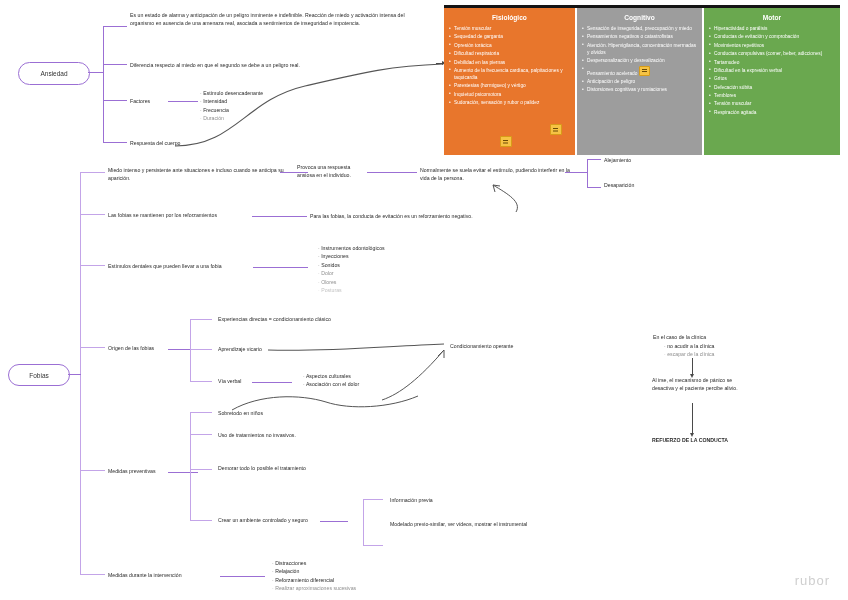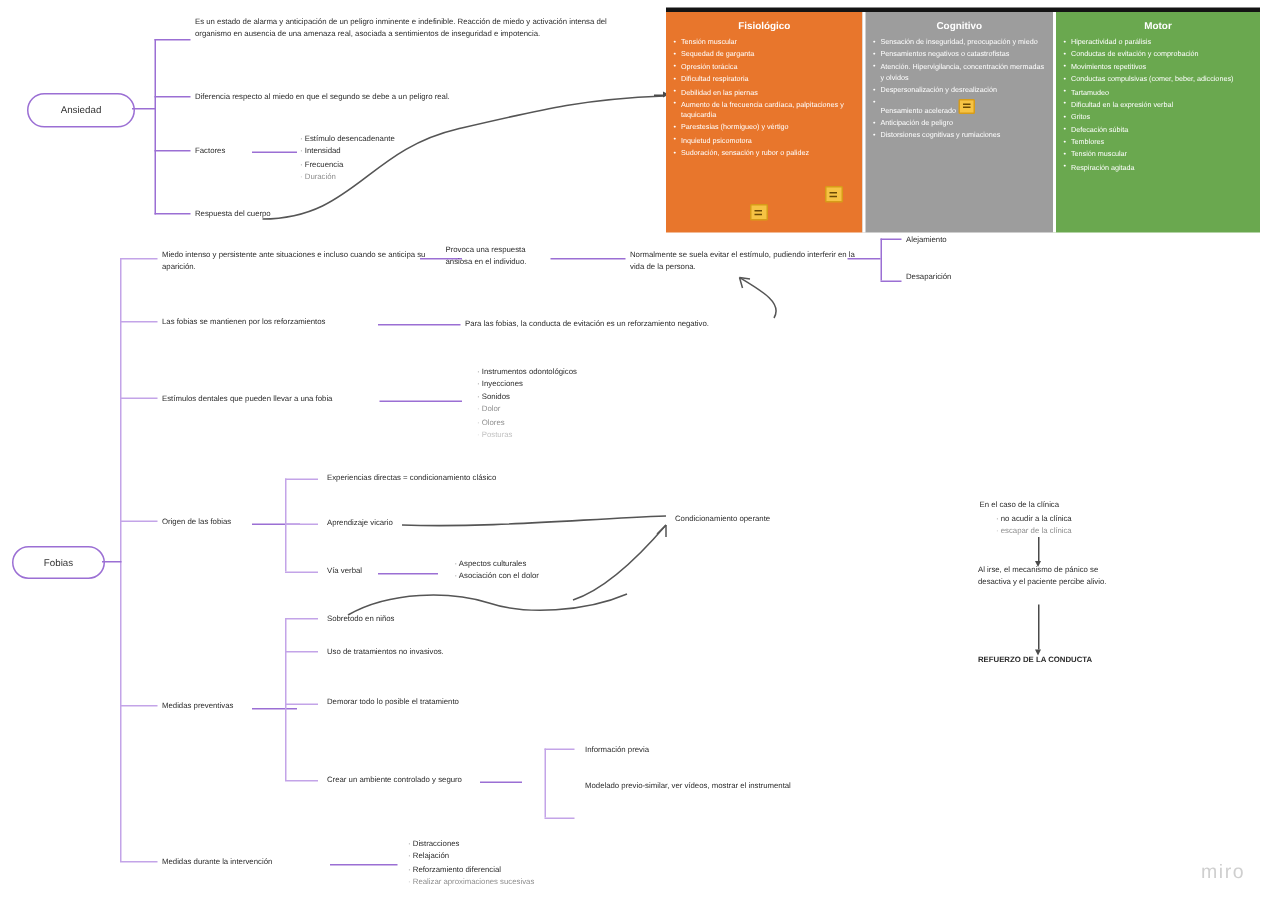--- a/index.html
+++ b/index.html
@@ -88,21 +88,21 @@
     content:"";position:absolute;left:-2.2px;bottom:-4px;
     border-top:4px solid #4a4a4a;border-left:2.6px solid transparent;border-right:2.6px solid transparent;
   }
   svg.curve{position:absolute;overflow:visible;pointer-events:none;}
 </style>
 </head>
 <body>
 
 <div id="board">
 
-  <div class="miro-mark">miro</div>
+  <div class="miro-mark">rubor</div>
 
   <div class="root-node" style="left:18px;top:62px;width:70px;height:21px;">
     <span>Ansiedad</span>
   </div>
 
   <div class="ln v" style="left:103px;top:26px;height:117px;"></div>
   <div class="ln h" style="left:88px;top:72px;width:16px;"></div>
   <div class="ln h" style="left:103px;top:26px;width:24px;"></div>
   <div class="ln h" style="left:103px;top:64px;width:24px;"></div>
   <div class="ln h" style="left:103px;top:100px;width:24px;"></div>

